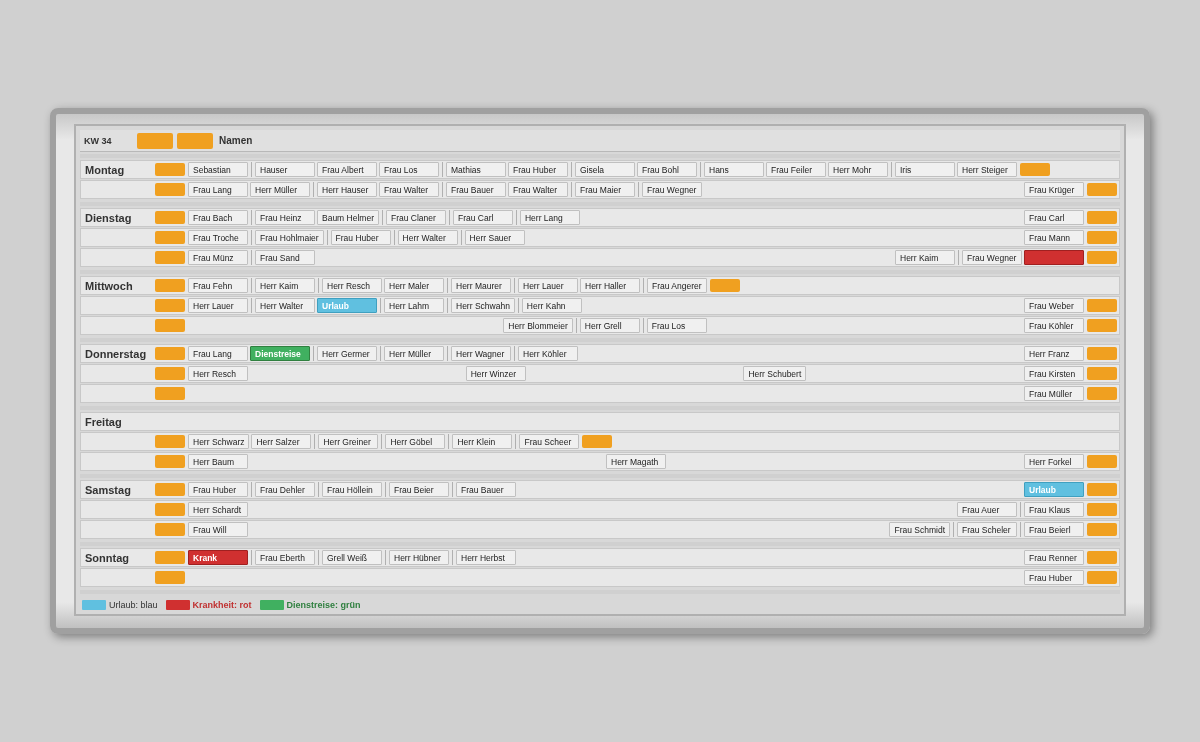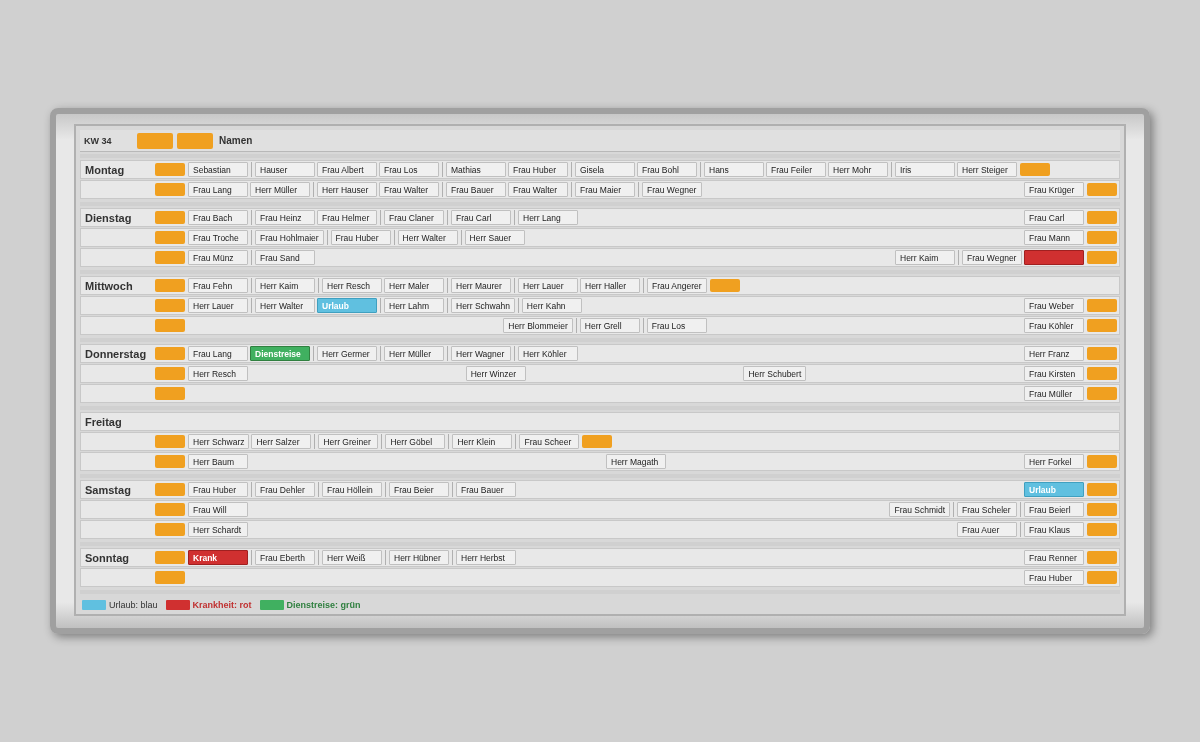--- a/index.html
+++ b/index.html
@@ -220,21 +220,21 @@
 
     <div class="section-gap"></div>
     <div class="day-section">
       <div class="day-row">
         <span class="day-label">Dienstag</span>
         <div class="slots">
           <div class="orange-tag-sm"></div>
           <div class="name-tag">Frau Bach</div>
           <div class="divider"></div>
           <div class="name-tag">Frau Heinz</div>
-          <div class="name-tag">Frau Helmer</div>
+          <div class="name-tag">Baum Helmer</div>
           <div class="divider"></div>
           <div class="name-tag">Frau Claner</div>
           <div class="divider"></div>
           <div class="name-tag">Frau Carl</div>
           <div class="divider"></div>
           <div class="name-tag">Herr Lang</div>
           <div class="spacer"></div>
           <div class="name-tag">Frau Carl</div>
           <div class="orange-tag-sm"></div>
         </div>
@@ -431,55 +431,55 @@
           <div class="name-tag">Frau Bauer</div>
           <div class="spacer"></div>
           <div class="name-tag tag-blue">Urlaub</div>
           <div class="orange-tag-sm"></div>
         </div>
       </div>
       <div class="day-row">
         <span class="day-label"></span>
         <div class="slots">
           <div class="orange-tag-sm"></div>
+          <div class="name-tag">Herr Schardt</div>
+          <div class="spacer"></div>
+          <div class="name-tag">Frau Auer</div>
+          <div class="divider"></div>
+          <div class="name-tag">Frau Klaus</div>
+          <div class="orange-tag-sm"></div>
+        </div>
+      </div>
+      <div class="day-row">
+        <span class="day-label"></span>
+        <div class="slots">
+          <div class="orange-tag-sm"></div>
           <div class="name-tag">Frau Will</div>
           <div class="spacer"></div>
           <div class="name-tag">Frau Schmidt</div>
           <div class="divider"></div>
           <div class="name-tag">Frau Scheler</div>
           <div class="divider"></div>
           <div class="name-tag">Frau Beierl</div>
           <div class="orange-tag-sm"></div>
         </div>
       </div>
-      <div class="day-row">
-        <span class="day-label"></span>
-        <div class="slots">
-          <div class="orange-tag-sm"></div>
-          <div class="name-tag">Herr Schardt</div>
-          <div class="spacer"></div>
-          <div class="name-tag">Frau Auer</div>
-          <div class="divider"></div>
-          <div class="name-tag">Frau Klaus</div>
-          <div class="orange-tag-sm"></div>
-        </div>
-      </div>
     </div>
 
     <div class="section-gap"></div>
     <div class="day-section">
       <div class="day-row">
         <span class="day-label">Sonntag</span>
         <div class="slots">
           <div class="orange-tag-sm"></div>
           <div class="name-tag tag-red">Krank</div>
           <div class="divider"></div>
           <div class="name-tag">Frau Eberth</div>
           <div class="divider"></div>
-          <div class="name-tag">Herr Weiß</div>
+          <div class="name-tag">Grell Weiß</div>
           <div class="divider"></div>
           <div class="name-tag">Herr Hübner</div>
           <div class="divider"></div>
           <div class="name-tag">Herr Herbst</div>
           <div class="spacer"></div>
           <div class="name-tag">Frau Renner</div>
           <div class="orange-tag-sm"></div>
         </div>
       </div>
       <div class="day-row">

